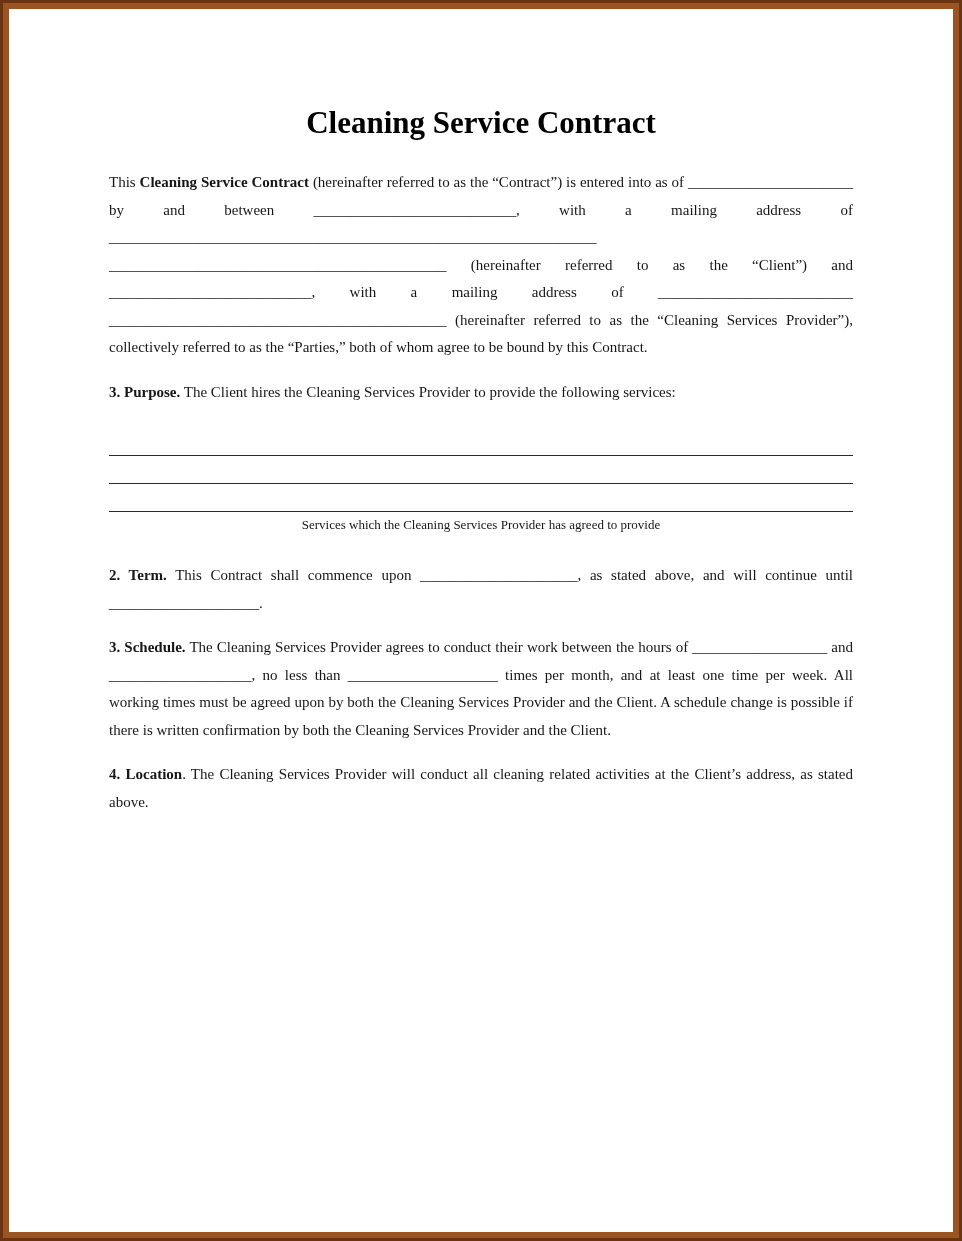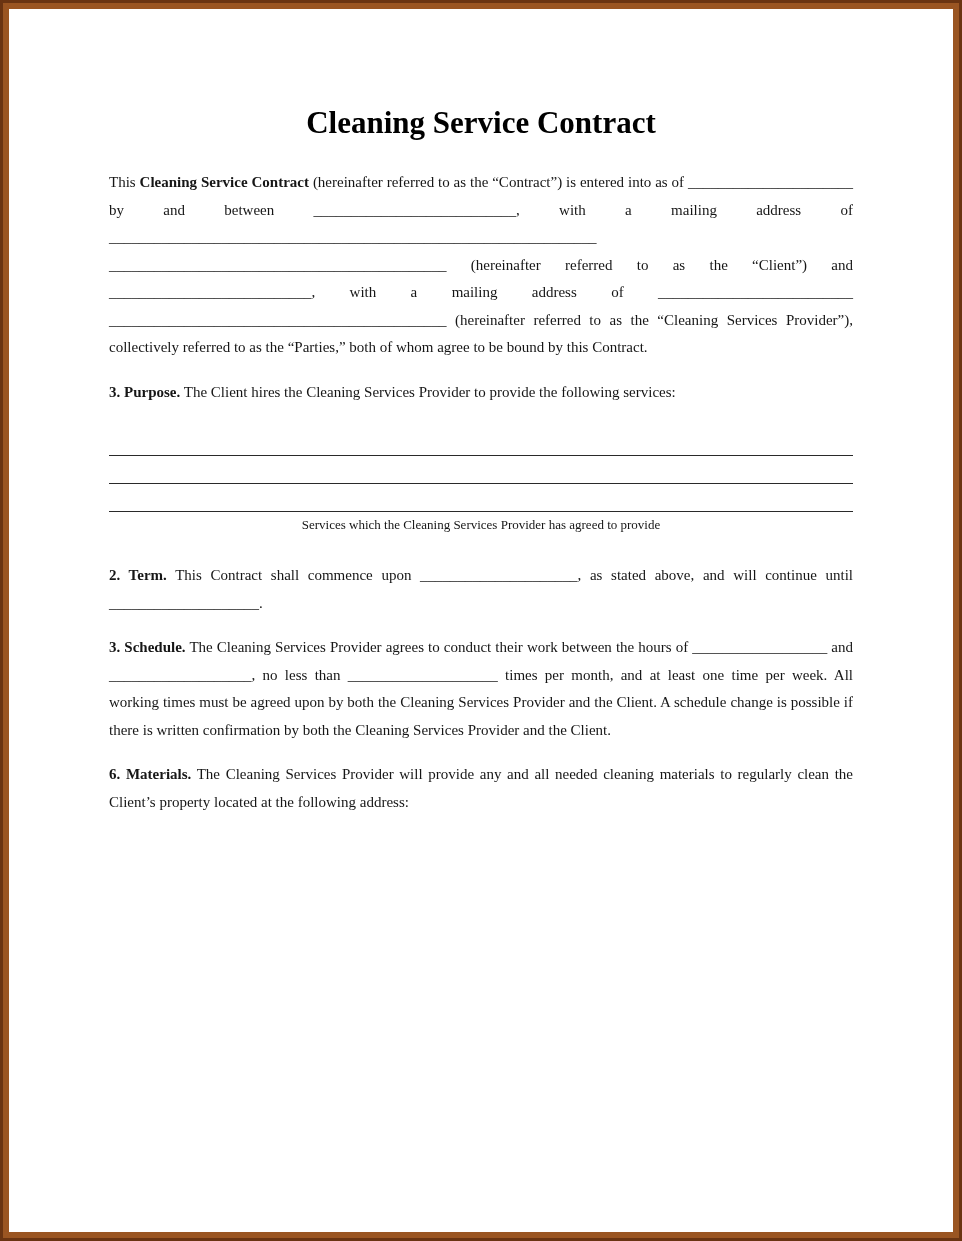--- a/index.html
+++ b/index.html
@@ -71,18 +71,18 @@
       <div class="fill-line"></div>
       <div class="fill-line"></div>
       <div class="fill-line"></div>
     </div>
     <div class="fill-caption">Services which the Cleaning Services Provider has agreed to provide</div>
 
     <p class="para"><b>2. Term.</b><span> This Contract shall commence upon _____________________, as stated above, and will continue until ____________________.</span></p>
 
     <p class="para"><b>3. Schedule.</b><span> The Cleaning Services Provider agrees to conduct their work between the hours of __________________ and ___________________, no less than ____________________ times per month, and at least one time per week. All working times must be agreed upon by both the Cleaning Services Provider and the Client. A schedule change is possible if there is written confirmation by both the Cleaning Services Provider and the Client.</span></p>
 
+    <p class="para"><b>4. Location</b><span>. The Cleaning Services Provider will conduct all cleaning related activities at the Client’s address, as stated above.</span></p>
 
 
-    <p class="para"><b>6. Materials.</b><span> The Cleaning Services Provider will provide any and all needed cleaning materials to regularly clean the Client’s property located at the following address:</span></p>
 
   </div>
 </div>
 
 </body></html>

